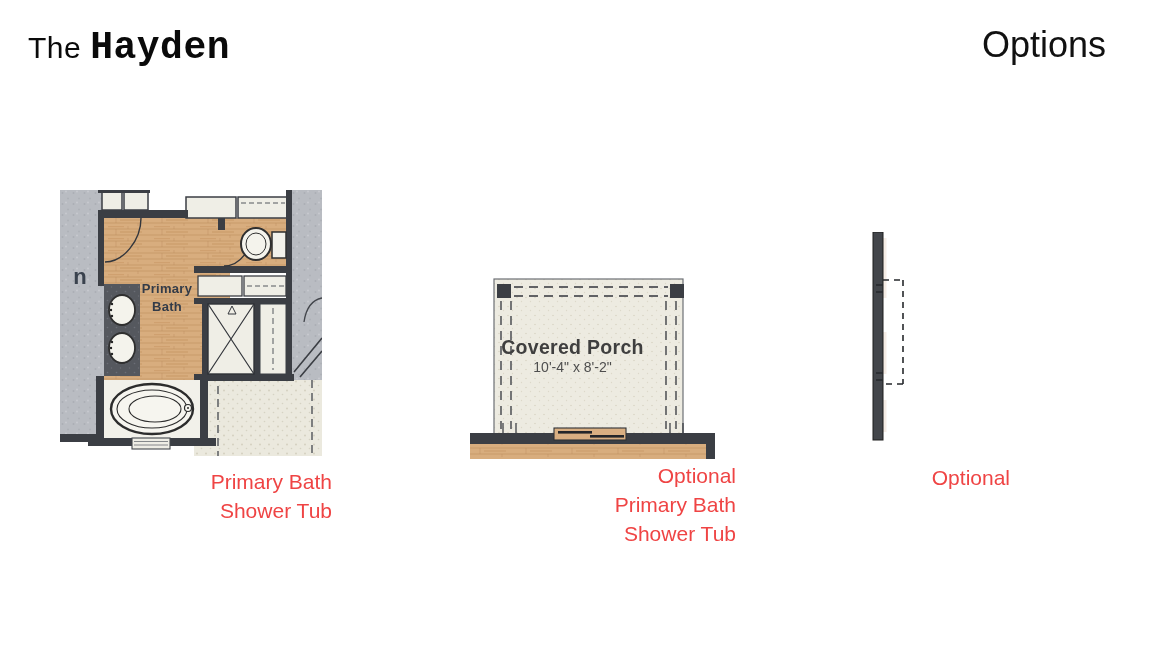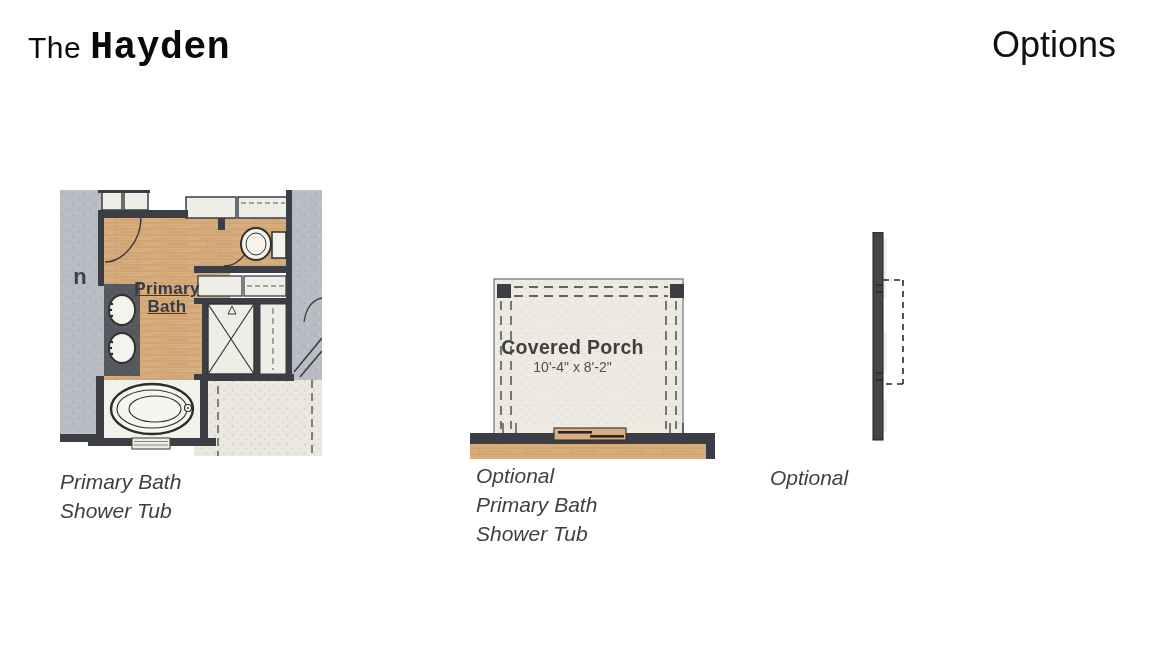--- a/index.html
+++ b/index.html
@@ -3,29 +3,29 @@
 <meta charset="utf-8">
 <style>
   html,body{margin:0;padding:0;}
   body{
     width:1150px;height:651px;position:relative;background:#ffffff;
     font-family:"Liberation Sans", sans-serif;overflow:hidden;
   }
   .page-title{position:absolute;left:28px;top:26px;white-space:nowrap;color:#0a0a0a;}
   .page-title .prefix{font-size:30px;font-weight:400;letter-spacing:.5px;}
   .page-title .name{font-size:38px;font-weight:700;margin-left:9px;letter-spacing:.5px;font-family:Liberation Mono, monospace;}
-  .options-label{position:absolute;top:24px;right:34px;font-size:36px;font-weight:400;color:#111;}
+  .options-label{position:absolute;top:24px;right:44px;font-size:36px;font-weight:400;color:#111;}
   .figure{position:absolute;}
   .figure svg{display:block;}
   .overlay{position:absolute;text-align:center;pointer-events:none;}
-  .room-label{font-weight:700;color:#333b48;font-size:17px;line-height:18px;letter-spacing:.3px;text-decoration:underline;}
+  .room-label{font-weight:700;color:#333b48;font-size:13px;line-height:18px;letter-spacing:.3px;}
   .partial-text{font-weight:700;color:#3a424e;font-size:22px;}
   .porch-title{font-weight:700;color:#3f3f3f;font-size:19.5px;line-height:21px;letter-spacing:.3px;}
   .porch-dims{font-weight:400;color:#4e4e4e;font-size:14px;line-height:17px;margin-top:1px;}
-  .caption{position:absolute;text-align:left;color:#404040;font-size:21px;line-height:29px;font-weight:400;font-style:italic;}
+  .caption{position:absolute;text-align:right;color:#ef4444;font-size:21px;line-height:29px;font-weight:400;}
   .caption .cap-line{display:block;}
 </style>
 </head>
 <body>
 
 <div class="page-title">
   <span class="prefix">The</span><span class="name">Hayden</span>
 </div>
 <div class="options-label">Options</div>
 

